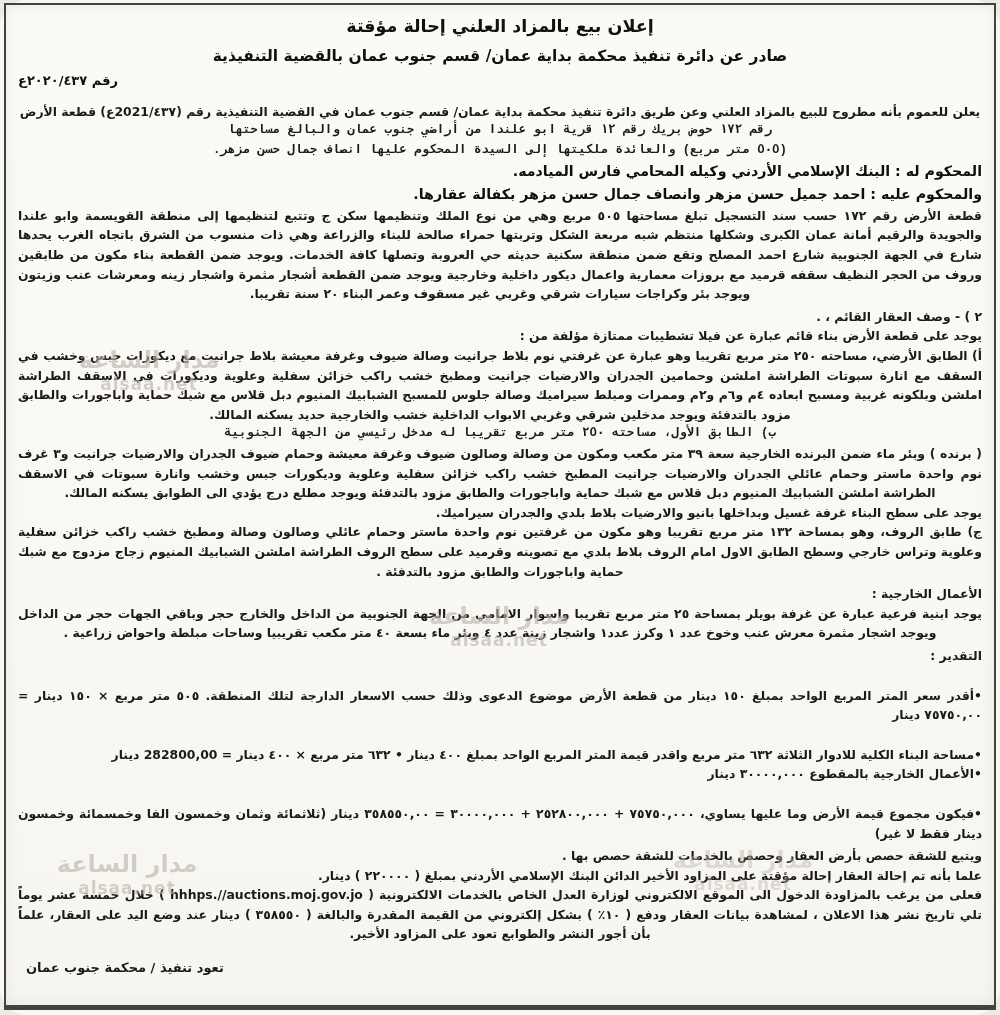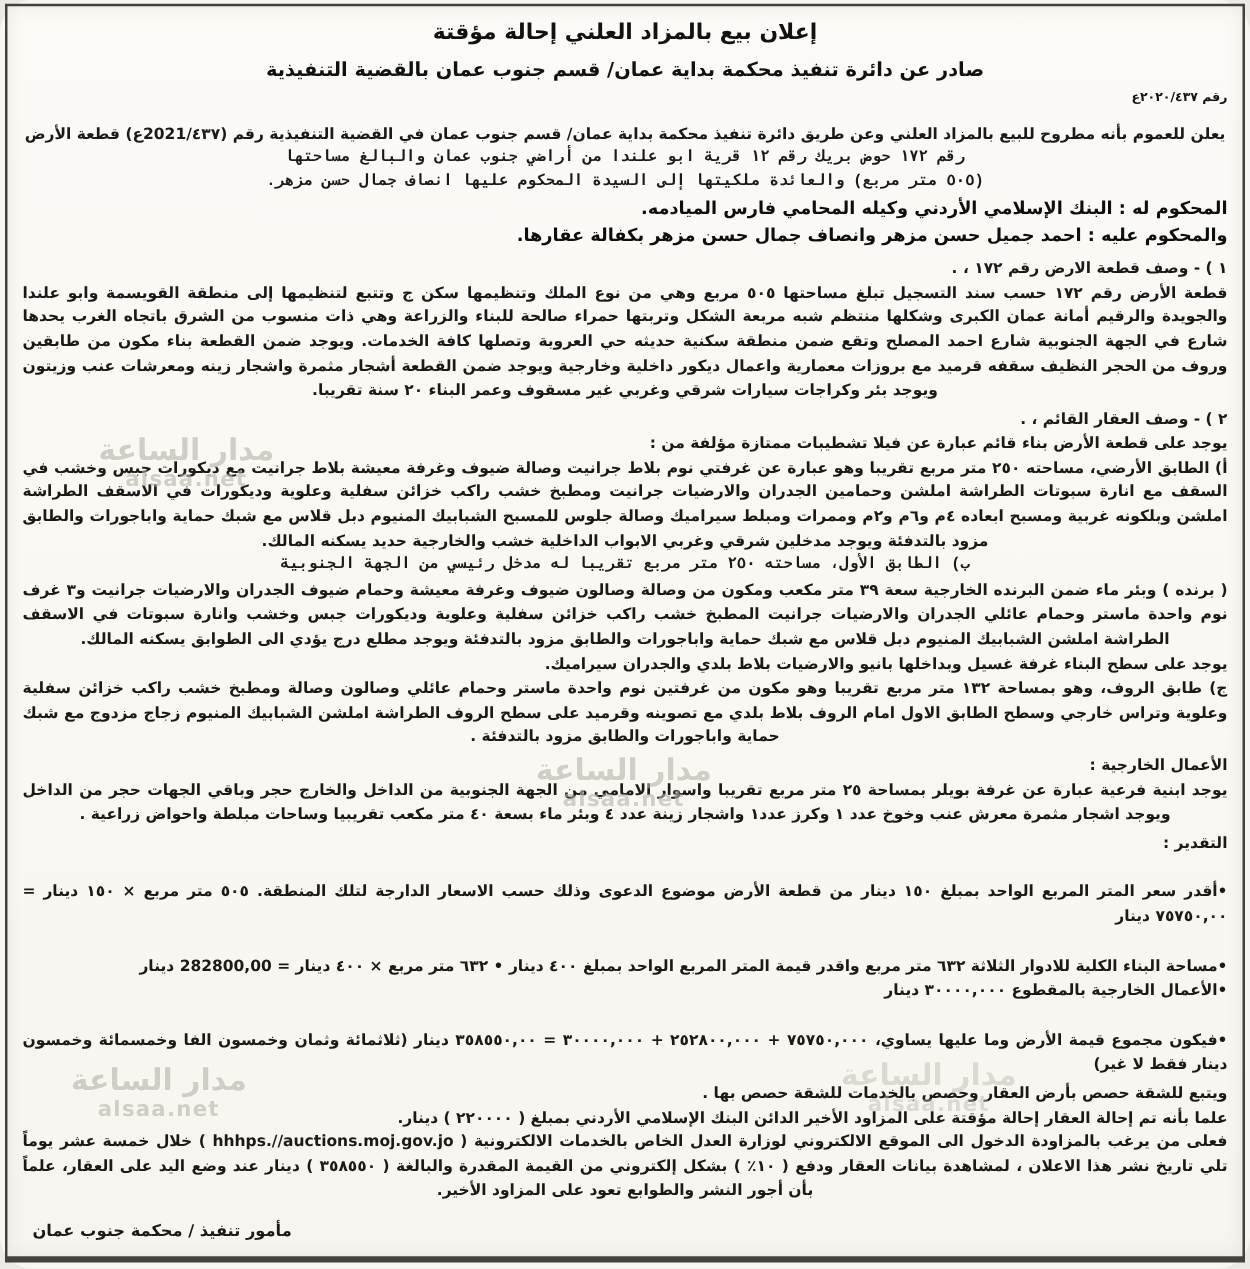--- a/index.html
+++ b/index.html
@@ -18,21 +18,21 @@
     background:linear-gradient(180deg,#fbfaf6 0%,#f9f8f3 55%,#f6f5ef 100%);
     box-shadow:inset 0 0 14px rgba(120,115,100,.12);
   }
   .content{
     position:absolute;left:12px;right:12px;top:6px;bottom:8px;
     color:#1b1a18;font-weight:bold;font-size:12.4px;line-height:1.58;
     overflow:hidden;
   }
   .t1{font-size:17.5px;text-align:center;margin:2px 0 3px;color:#111;}
   .t2{font-size:15.5px;text-align:center;margin:0 0 3px;color:#111;}
-  .t3{font-size:10px;text-align:right;margin:0 0 10px;color:#111;}
+  .t3{font-size:13px;text-align:left;margin:0 0 10px;color:#111;}
   p{margin:0;}
   .just{text-align:justify;text-align-last:center;}
   .bullet{text-align:justify;text-align-last:right;margin-top:20px;}
   .right{text-align:right;}
   .center{text-align:center;font-family:Liberation Mono, monospace;}
   .strong{font-size:14.2px;line-height:1.6;color:#0e0e0e;}
   .gap{margin-top:3px;}
   .sig{text-align:left;margin-top:14px;padding-left:8px;font-size:13px;}
   .wm{
     position:absolute;text-align:center;pointer-events:none;
@@ -58,21 +58,20 @@
       <div class="t2">صادر عن دائرة تنفيذ محكمة بداية عمان/ قسم جنوب عمان بالقضية التنفيذية</div>
       <div class="t3">رقم ٢٠٢٠/٤٣٧ع</div>
 
       <p class="just">يعلن للعموم بأنه مطروح للبيع بالمزاد العلني وعن طريق دائرة تنفيذ محكمة بداية عمان/ قسم جنوب عمان في القضية التنفيذية رقم (2021/٤٣٧ع) قطعة الأرض</p>
       <p class="center">رقم ١٧٢ حوض بريك رقم ١٢ قرية ابو علندا من أراضي جنوب عمان والبالغ مساحتها</p>
       <p class="center">(٥٠٥ متر مربع) والعائدة ملكيتها إلى السيدة المحكوم عليها انصاف جمال حسن مزهر.</p>
 
       <p class="right strong">المحكوم له : البنك الإسلامي الأردني وكيله المحامي فارس الميادمه.</p>
       <p class="right strong">والمحكوم عليه : احمد جميل حسن مزهر وانصاف جمال حسن مزهر بكفالة عقارها.</p>
 
-      <p class="right gap">١ ) - وصف قطعة الارض رقم ١٧٢ ، .</p>
       <p class="just">قطعة الأرض رقم ١٧٢ حسب سند التسجيل تبلغ مساحتها ٥٠٥ مربع وهي من نوع الملك وتنظيمها سكن ج وتتبع لتنظيمها إلى منطقة القويسمة وابو علندا والجويدة والرقيم أمانة عمان الكبرى وشكلها منتظم شبه مربعة الشكل وتربتها حمراء صالحة للبناء والزراعة وهي ذات منسوب من الشرق باتجاه الغرب يحدها شارع في الجهة الجنوبية شارع احمد المصلح وتقع ضمن منطقة سكنية حديثه حي العروبة وتصلها كافة الخدمات. ويوجد ضمن القطعة بناء مكون من طابقين وروف من الحجر النظيف سقفه قرميد مع بروزات معمارية واعمال ديكور داخلية وخارجية ويوجد ضمن القطعة أشجار مثمرة واشجار زينه ومعرشات عنب وزيتون ويوجد بئر وكراجات سيارات شرقي وغربي غير مسقوف وعمر البناء ٢٠ سنة تقريبا.</p>
 
       <p class="right gap">٢ ) - وصف العقار القائم ، .</p>
       <p class="right">يوجد على قطعة الأرض بناء قائم عبارة عن فيلا تشطيبات ممتازة مؤلفة من :</p>
       <p class="just">أ) الطابق الأرضي، مساحته ٢٥٠ متر مربع تقريبا وهو عبارة عن غرفتي نوم بلاط جرانيت وصالة ضيوف وغرفة معيشة بلاط جرانيت مع ديكورات جبس وخشب في السقف مع انارة سبوتات الطراشة املشن وحمامين الجدران والارضيات جرانيت ومطبخ خشب راكب خزائن سفلية وعلوية وديكورات في الاسقف الطراشة املشن وبلكونه غربية ومسبح ابعاده ٤م و٦م و٢م وممرات ومبلط سيراميك وصالة جلوس للمسبح الشبابيك المنيوم دبل قلاس مع شبك حماية واباجورات والطابق مزود بالتدفئة ويوجد مدخلين شرقي وغربي الابواب الداخلية خشب والخارجية حديد يسكنه المالك.</p>
       <p class="center">ب) الطابق الأول، مساحته ٢٥٠ متر مربع تقريبا له مدخل رئيسي من الجهة الجنوبية</p>
       <p class="just">( برنده ) وبئر ماء ضمن البرنده الخارجية سعة ٣٩ متر مكعب ومكون من وصالة وصالون ضيوف وغرفة معيشة وحمام ضيوف الجدران والارضيات جرانيت و٣ غرف نوم واحدة ماستر وحمام عائلي الجدران والارضيات جرانيت المطبخ خشب راكب خزائن سفلية وعلوية وديكورات جبس وخشب وانارة سبوتات في الاسقف الطراشة املشن الشبابيك المنيوم دبل قلاس مع شبك حماية واباجورات والطابق مزود بالتدفئة ويوجد مطلع درج يؤدي الى الطوابق يسكنه المالك.</p>
       <p class="right">يوجد على سطح البناء غرفة غسيل وبداخلها بانيو والارضيات بلاط بلدي والجدران سيراميك.</p>
       <p class="just">ج) طابق الروف، وهو بمساحة ١٣٢ متر مربع تقريبا وهو مكون من غرفتين نوم واحدة ماستر وحمام عائلي وصالون وصالة ومطبخ خشب راكب خزائن سفلية وعلوية وتراس خارجي وسطح الطابق الاول امام الروف بلاط بلدي مع تصوينه وقرميد على سطح الروف الطراشة املشن الشبابيك المنيوم زجاج مزدوج مع شبك حماية واباجورات والطابق مزود بالتدفئة .</p>
 
@@ -82,21 +81,21 @@
       <p class="right gap">التقدير :</p>
       <p class="bullet">•أقدر سعر المتر المربع الواحد بمبلغ ١٥٠ دينار من قطعة الأرض موضوع الدعوى وذلك حسب الاسعار الدارجة لتلك المنطقة. ٥٠٥ متر مربع × ١٥٠ دينار = ٧٥٧٥٠,٠٠ دينار</p>
       <p class="bullet">•مساحة البناء الكلية للادوار الثلاثة ٦٣٢ متر مربع واقدر قيمة المتر المربع الواحد بمبلغ ٤٠٠ دينار • ٦٣٢ متر مربع × ٤٠٠ دينار = 282800,00 دينار</p>
       <p class="right">•الأعمال الخارجية بالمقطوع ٣٠٠٠٠,٠٠٠ دينار</p>
       <p class="bullet">•فيكون مجموع قيمة الأرض وما عليها يساوي، ٧٥٧٥٠,٠٠٠ + ٢٥٢٨٠٠,٠٠٠ + ٣٠٠٠٠,٠٠٠ = ٣٥٨٥٥٠,٠٠ دينار (ثلاثمائة وثمان وخمسون الفا وخمسمائة وخمسون دينار فقط لا غير)</p>
 
       <p class="right gap">ويتبع للشقة حصص بأرض العقار وحصص بالخدمات للشقة حصص بها .</p>
       <p class="right">علما بأنه تم إحالة العقار إحالة مؤقتة على المزاود الأخير الدائن البنك الإسلامي الأردني بمبلغ ( ٢٢٠٠٠٠ ) دينار.</p>
       <p class="just">فعلى من يرغب بالمزاودة الدخول الى الموقع الالكتروني لوزارة العدل الخاص بالخدمات الالكترونية ( hhhps.//auctions.moj.gov.jo ) خلال خمسة عشر يوماً تلي تاريخ نشر هذا الاعلان ، لمشاهدة بيانات العقار ودفع ( ١٠٪ ) بشكل إلكتروني من القيمة المقدرة والبالغة ( ٣٥٨٥٥٠ ) دينار عند وضع اليد على العقار، علماً بأن أجور النشر والطوابع تعود على المزاود الأخير.</p>
 
-      <p class="sig">مأمور تنفيذ / محكمة جنوب عمان</p>
+      <p class="sig">تعود تنفيذ / محكمة جنوب عمان</p>
     </div>
 
     <div class="wm wm-1">
       <span class="wm-brand">مدار الساعة</span>
       <span class="wm-site">alsaa.net</span>
     </div>
     <div class="wm wm-2">
       <span class="wm-brand">مدار الساعة</span>
       <span class="wm-site">alsaa.net</span>
     </div>

